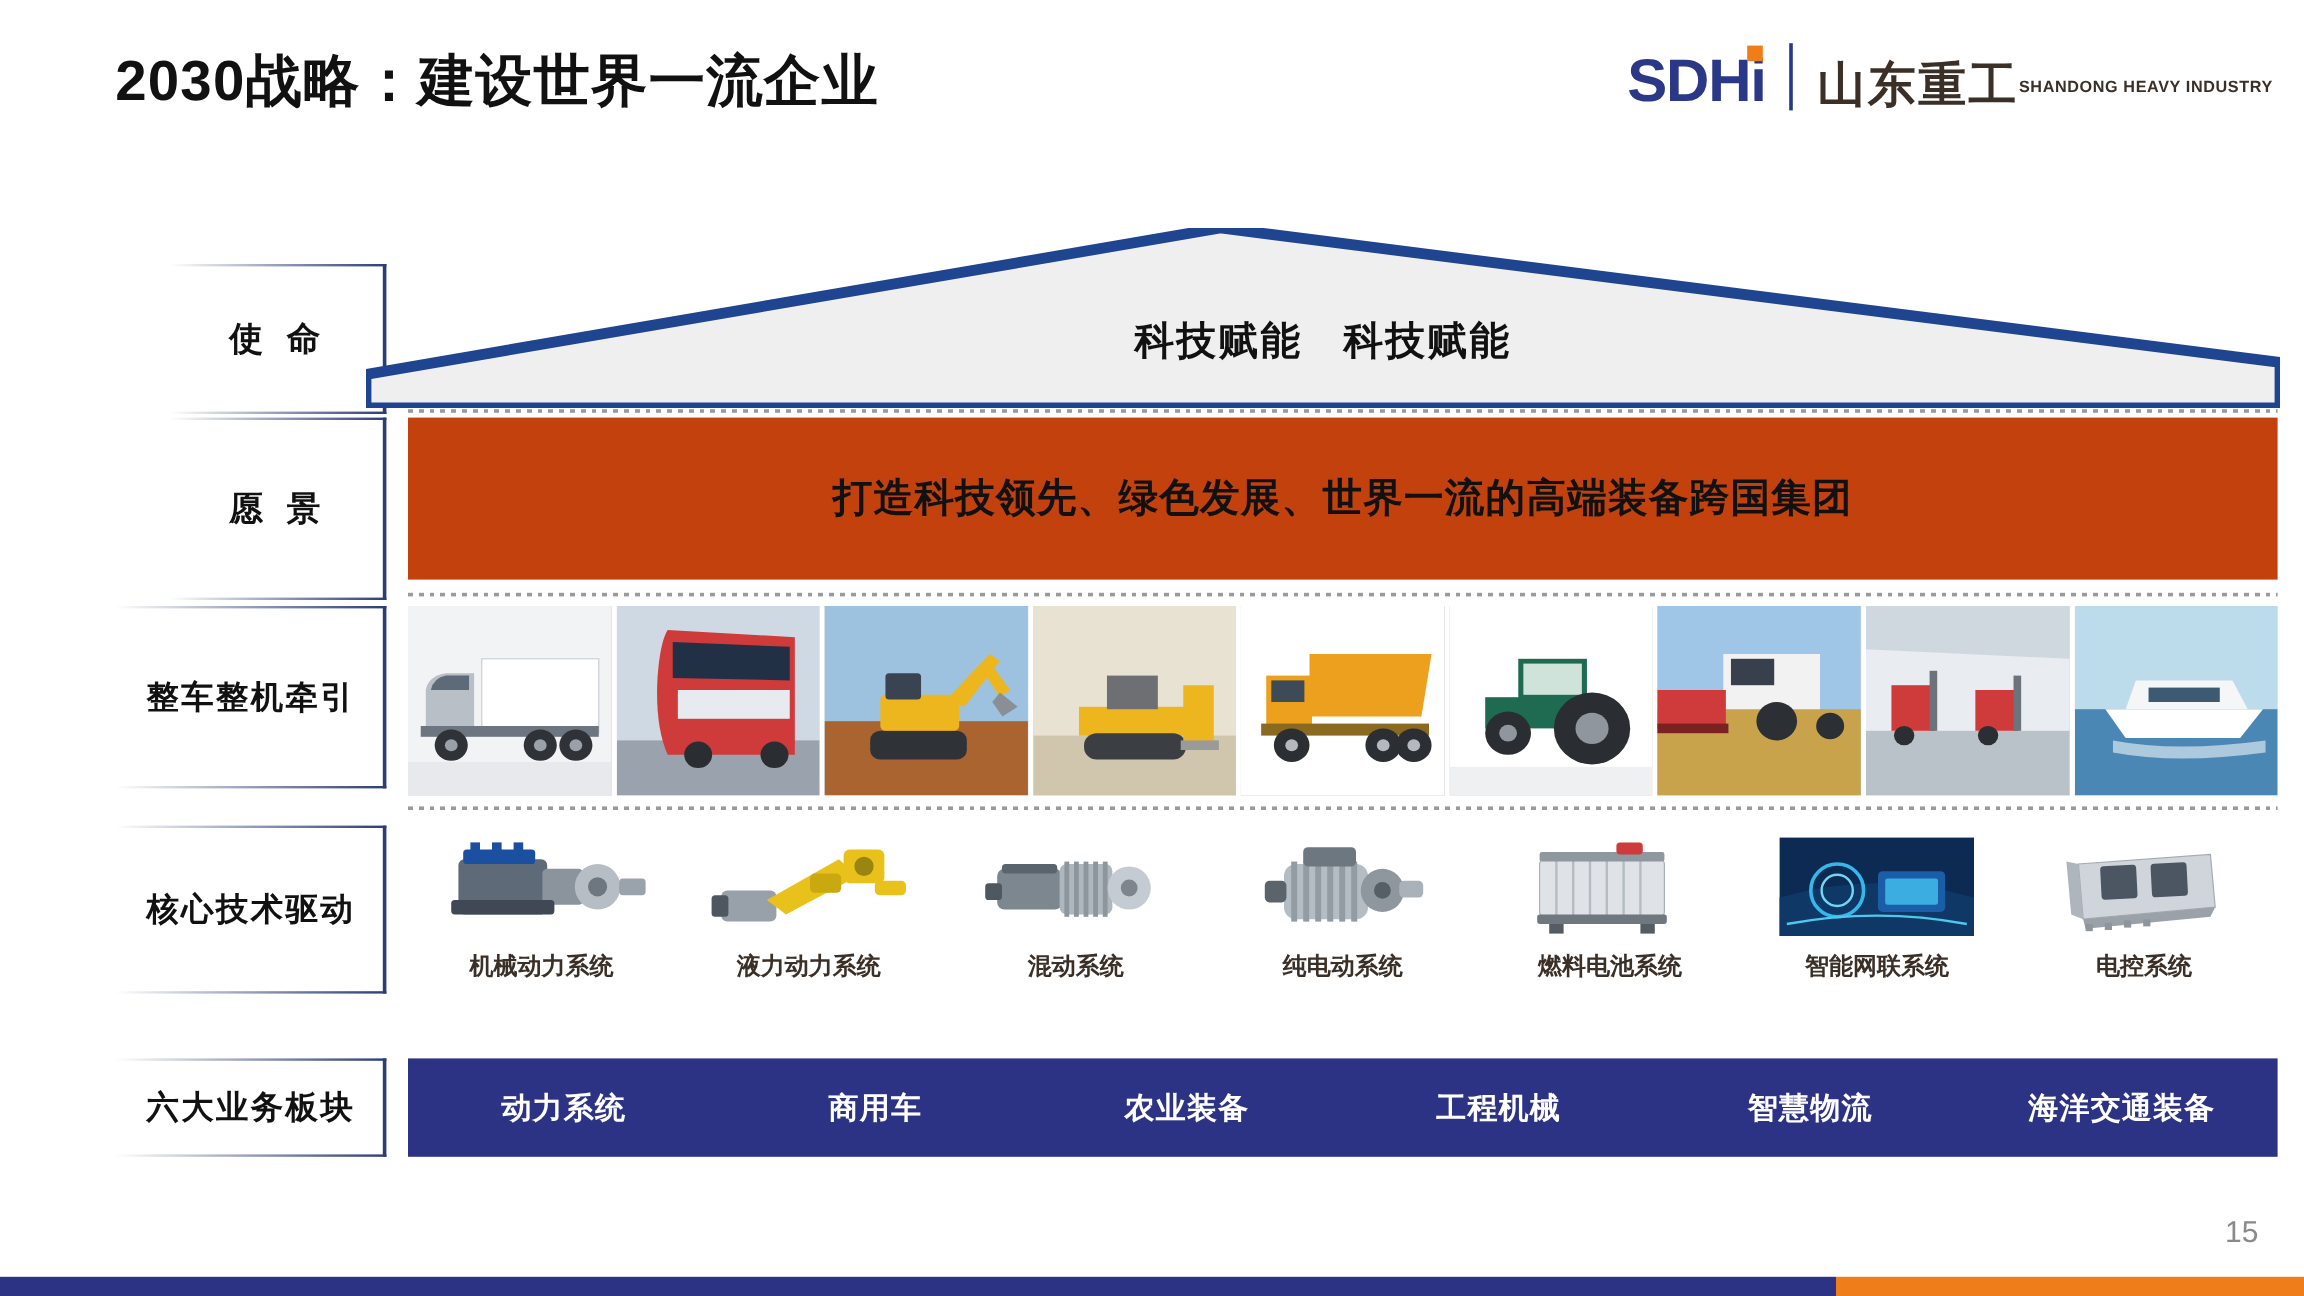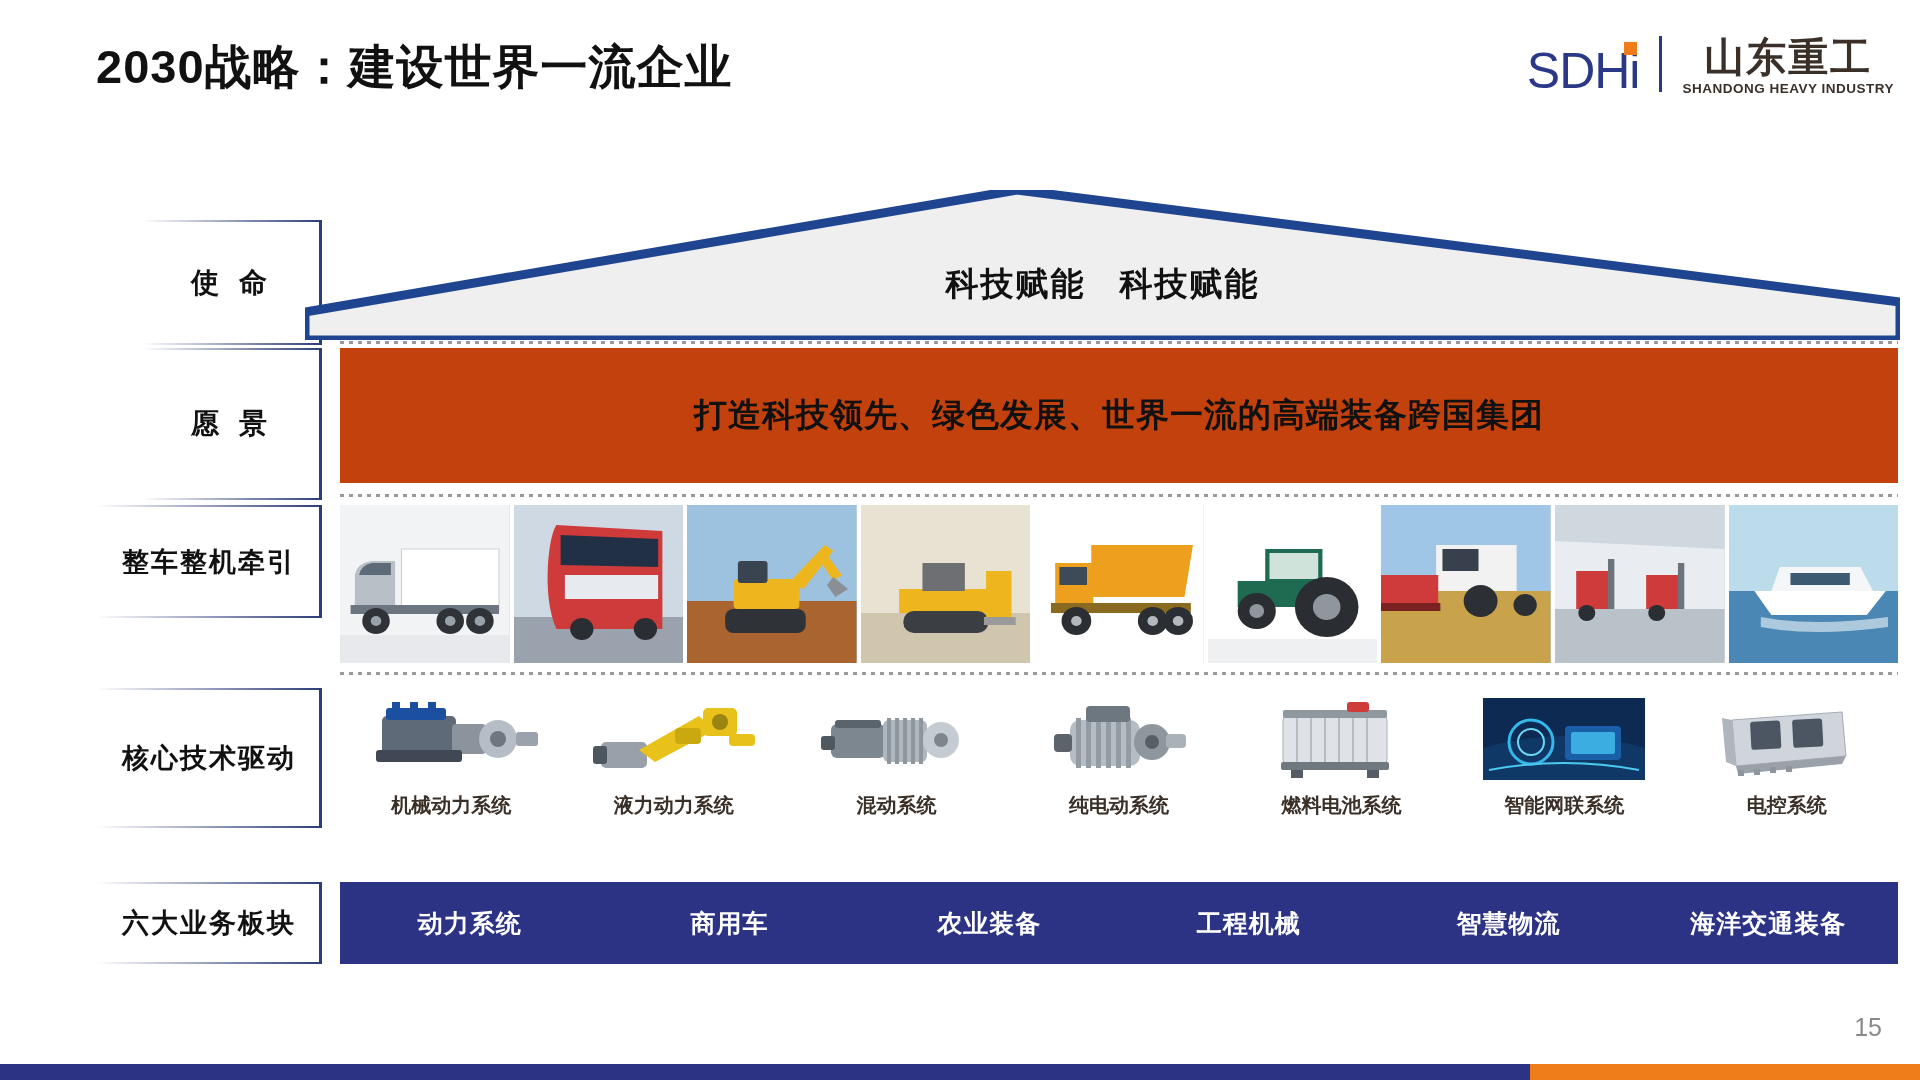--- a/index.html
+++ b/index.html
@@ -13,28 +13,28 @@
 
   
   .slide-title{
     position:absolute; left:96px; top:36px;
     font-size:47px; font-weight:bold; color:#111111;
     letter-spacing:1px; white-space:nowrap;
   }
   .logo-area{ position:absolute; right:26px; top:36px; display:flex; align-items:flex-end; gap:16px; }
   .logo-sdhi{ display:flex; align-items:flex-start; position:relative; }
   .logo-sdhi .letters{
-    font-size:50px; font-weight:normal; color:#2b3887;
+    font-size:50px; font-weight:bold; color:#2b3887;
     letter-spacing:-1px; line-height:1; font-family:"Liberation Sans",sans-serif;
   }
   .logo-dot{
     position:absolute; right:2px; top:-4px; width:13px; height:13px; background:#ef7d1a;
   }
   .logo-divider{ width:3px; height:56px; background:#2b3887; margin:0 4px; align-self:flex-start; }
-  .logo-cn{ display:flex; flex-direction:column; align-items:center; }
+  .logo-cn{ display:flex; flex-direction:row; align-items:center; }
   .logo-cn .cn{
     font-size:40px; font-weight:bold; color:#3b3028; letter-spacing:2px; line-height:1.05;
   }
   .logo-cn .en{
     font-size:13.5px; font-weight:bold; color:#3b3028; letter-spacing:.5px; margin-top:3px;
   }
 
   
   .label-box{
     position:absolute; display:flex; align-items:center; justify-content:center;
@@ -144,21 +144,21 @@
 
 <div class="label-box" style="left:142px; top:348px; width:180px; height:152px; font-size:28px; letter-spacing:6px;">
   <div class="bracket">
       <div class="top"></div>
       <div class="right"></div>
       <div class="bot"></div>
     </div>
   <span class="label-text">愿  景</span>
 </div>
 
-<div class="label-box" style="left:96px; top:505px; width:226px; height:113px; font-size:27px; letter-spacing:2px;">
+<div class="label-box" style="left:96px; top:505px; width:226px; height:152px; font-size:27px; letter-spacing:2px;">
   <div class="bracket">
       <div class="top"></div>
       <div class="right"></div>
       <div class="bot"></div>
     </div>
   <span class="label-text">整车整机牵引</span>
 </div>
 
 <div class="label-box" style="left:96px; top:688px; width:226px; height:140px; font-size:27px; letter-spacing:2px;">
   <div class="bracket">

